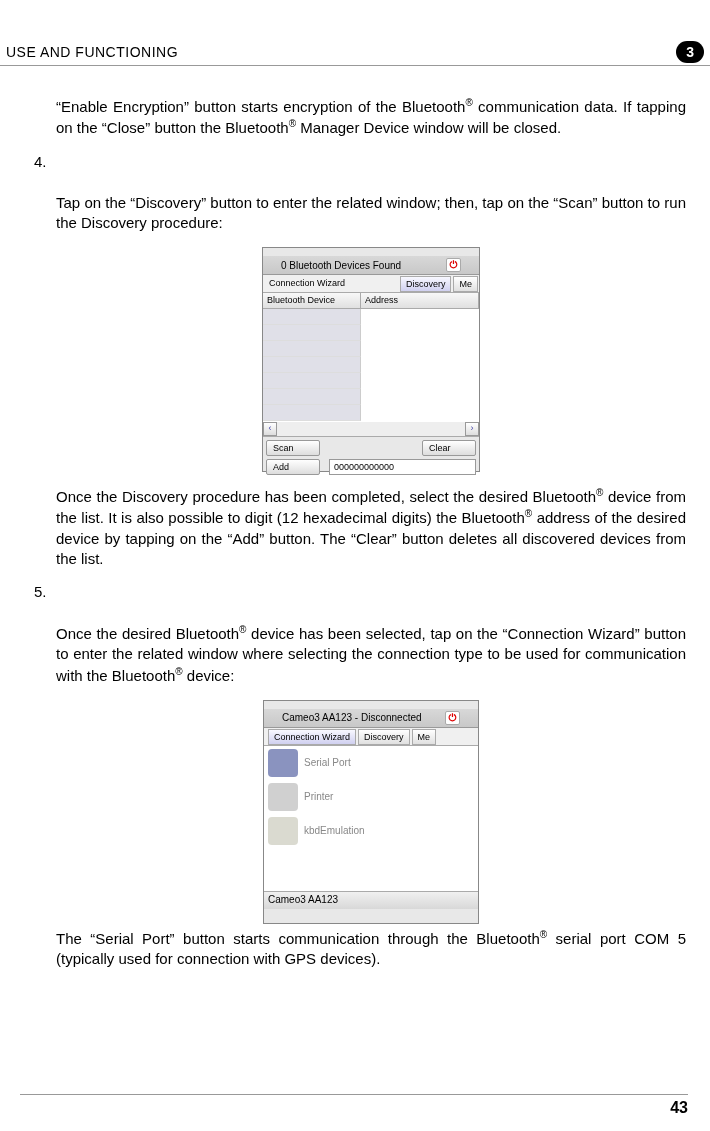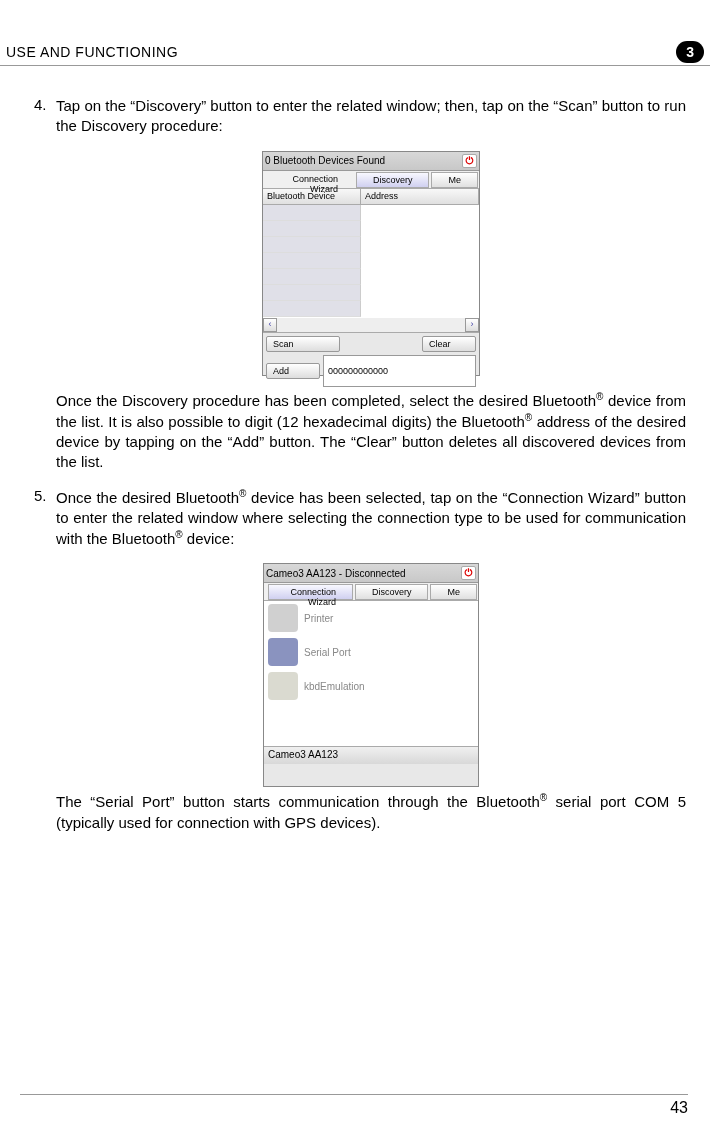--- a/index.html
+++ b/index.html
@@ -46,40 +46,42 @@
       display: flex;
     }
     .list-num {
       width: 22px;
       flex-shrink: 0;
     }
     .list-text {
       flex: 1;
       text-align: justify;
       line-height: 1.35;
+      margin-top: 40px;
     }
     sup { font-size: 10px; }
     .screenshot {
       display: block;
       margin: 6px auto 14px auto;
       border: 1px solid #888;
       background: #e8e8e8;
     }
     .ss1 { width: 218px; height: 225px; }
     .ss2 { width: 216px; height: 224px; }
     
     .ss-titlebar {
       background: linear-gradient(#d8d8d8, #c8c8c8);
       height: 19px;
       display: flex;
       align-items: center;
       justify-content: space-between;
-      padding: 0 2px;
+      padding: 0 18px;
       font-size: 10px;
       border-bottom: 1px solid #999;
+      margin-top: 8px;
     }
     .ss-power {
       width: 15px;
       height: 14px;
       background: #fff;
       border: 1px solid #aaa;
       border-radius: 2px;
       display: flex;
       align-items: center;
       justify-content: center;
@@ -90,23 +92,22 @@
     .ss-tabs {
       height: 18px;
       display: flex;
       font-size: 9px;
       background: #f0f0f0;
       border-bottom: 1px solid #aaa;
     }
     .ss-tab {
       border: 1px solid #aaa;
       background: linear-gradient(#fff, #e0e0e0);
-      padding: 2px 16px;
+      padding: 2px 5px;
       margin: 1px 1px 0 1px;
-      text-align: right;
     }
     .ss-tab.leading { flex: 1; border: none; background: none; }
     .ss-tab.active { background: linear-gradient(#f8f8ff, #d0d0f0); }
     .ss-colhdr {
       display: flex;
       height: 16px;
       background: linear-gradient(#f8f8f8, #e0e0e0);
       font-size: 9px;
       border-bottom: 1px solid #aaa;
     }
@@ -161,22 +162,23 @@
       background: linear-gradient(#fff, #ddd);
       border: 1px solid #999;
       padding: 2px 6px;
       border-radius: 2px;
     }
     .ss-spacer { flex: 1; }
     .ss-input {
       font-size: 9px;
       background: #fff;
       border: 1px solid #999;
-      padding: 10px 4px;
+      padding: 2px 4px;
       flex: 1;
+      margin-left: 6px;
     }
     
     .ss-iconlist {
       background: #fff;
       height: 145px;
     }
     .ss-iconitem {
       display: flex;
       align-items: center;
       height: 34px;
@@ -199,34 +201,37 @@
       border-top: 1px solid #aaa;
     }
     .footer {
       position: absolute;
       bottom: 14px;
       right: 22px;
       border-top: 1px solid #999;
       width: 668px;
       text-align: right;
       padding-top: 4px;
-      font-weight: normal;
+      font-weight: bold;
       font-size: 16px;
     }
   </style>
 </head>
 <body>
 
 <div class="header">
   <span class="header-title">USE AND FUNCTIONING</span>
   <span class="page-badge">3</span>
 </div>
 
 <div class="content">
 
+  <p class="para">
+    <span>“Enable Encryption” button starts encryption of the Bluetooth</span><sup>®</sup><span> communication data. If tapping on the “Close” button the Bluetooth</span><sup>®</sup><span> Manager Device window will be closed.</span>
+  </p>
 
   <div class="list-item">
     <div class="list-num">4.</div>
     <div class="list-text">Tap on the “Discovery” button to enter the related window; then, tap on the “Scan” button to run the Discovery procedure:</div>
   </div>
 
   <div class="screenshot ss1">
     <div class="ss-titlebar">
       <span>0 Bluetooth Devices Found</span>
       <span class="ss-power">⏻</span>
@@ -268,21 +273,21 @@
       <div class="ss-row">
           <div class="c1"></div>
           <div class="c2"></div>
         </div>
       <div class="ss-scroll">
         <div class="ss-scrollbtn">‹</div>
         <div class="ss-scrollbtn">›</div>
       </div>
     </div>
     <div class="ss-btnrow">
-      <div class="ss-btn" style="width:74px">Scan</div>
+      <div class="ss-btn" style="width:54px">Scan</div>
       <div class="ss-spacer"></div>
       <div class="ss-btn" style="width:54px">Clear</div>
     </div>
     <div class="ss-btnrow" style="padding-top:0">
       <div class="ss-btn" style="width:54px">Add</div>
       <div class="ss-input">000000000000</div>
     </div>
   </div>
 
   <p class="para">
@@ -300,29 +305,29 @@
     <div class="ss-titlebar">
       <span>Cameo3 AA123 - Disconnected</span>
       <span class="ss-power">⏻</span>
     </div>
     <div class="ss-tabs">
       <div class="ss-tab active" style="margin-left:4px">Connection Wizard</div>
       <div class="ss-tab">Discovery</div>
       <div class="ss-tab">Me</div>
     </div>
     <div class="ss-iconlist">
+      <div class="ss-iconitem">
+        <div class="ss-icon" style="background:#2a3a8a"></div>
+        <span>Serial Port</span>
+      </div>
       <div class="ss-iconitem">
         <div class="ss-icon" style="background:#aaa"></div>
         <span>Printer</span>
       </div>
       <div class="ss-iconitem">
-        <div class="ss-icon" style="background:#2a3a8a"></div>
-        <span>Serial Port</span>
-      </div>
-      <div class="ss-iconitem">
         <div class="ss-icon" style="background:#bba"></div>
         <span>kbdEmulation</span>
       </div>
     </div>
     <div class="ss-status">Cameo3 AA123</div>
   </div>
 
   <p class="para" style="margin-top:-10px">
     <span>The “Serial Port” button starts communication through the Bluetooth</span><sup>®</sup><span> serial port COM 5 (typically used for connection with GPS devices).</span>
   </p>

